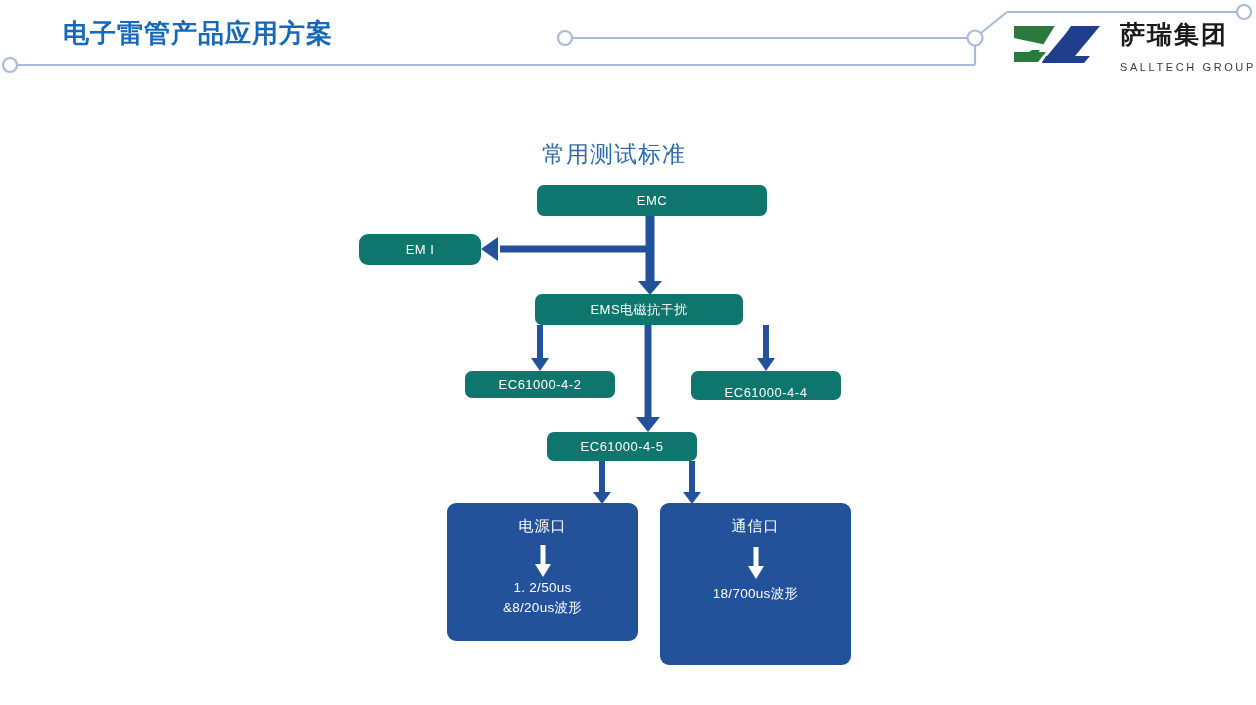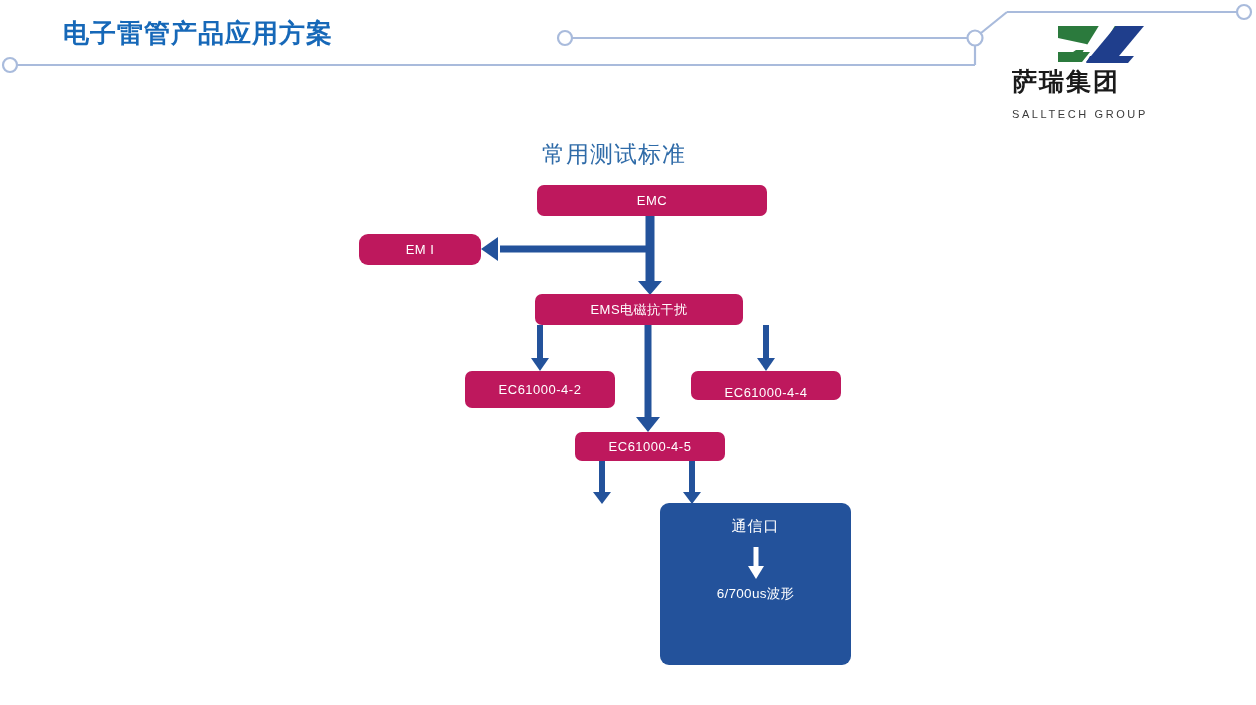--- a/index.html
+++ b/index.html
@@ -34,23 +34,22 @@
     color: #1668B8;
     letter-spacing: 1px;
     white-space: nowrap;
   }
 
   
   #logo-block {
     position: absolute;
     left: 1012px; top: 22px;
     display: flex;
-    align-items: flex-end;
-    gap: 3px;
-    flex-direction: column;
+    align-items: flex-start;
+    gap: 16px;
   }
   #logo-mark {
     width: 92px; height: 44px;
     display: block;
   }
   #logo-text-stack {
     display: flex;
     flex-direction: column;
     justify-content: center;
     line-height: 1;
@@ -94,42 +93,42 @@
     pointer-events: none;
   }
   #flow-arrows {
     position: absolute;
     left: 0; top: 0;
     width: 1256px; height: 705px;
   }
 
   .node {
     position: absolute;
-    background: #be185d;
+    background: #0f766e;
     border-radius: 7px;
     color: #ffffff;
     display: flex;
     align-items: center;
     justify-content: center;
     text-align: center;
     box-sizing: border-box;
     pointer-events: auto;
   }
   .node-label {
     font-size: 13px;
     letter-spacing: 0.5px;
     white-space: nowrap;
   }
 
   #node-emc  { left: 537px; top: 185px; width: 230px; height: 31px; }
   #node-emi  { left: 359px; top: 234px; width: 122px; height: 31px; border-radius: 9px; text-align: center; }
   #node-ems  { left: 535px; top: 294px; width: 208px; height: 31px; }
-  #node-4-2  { left: 465px; top: 371px; width: 150px; height: 37px; }
+  #node-4-2  { left: 465px; top: 371px; width: 150px; height: 27px; }
   #node-4-4  { left: 691px; top: 371px; width: 150px; height: 29px; align-items: flex-end; }
-  #node-4-5  { left: 575px; top: 432px; width: 150px; height: 29px; }
+  #node-4-5  { left: 547px; top: 432px; width: 150px; height: 29px; }
 
   .node-big {
     position: absolute;
     background: #23529B;
     border-radius: 9px;
     color: #ffffff;
     display: flex;
     flex-direction: column;
     align-items: center;
     box-sizing: border-box;
@@ -253,27 +252,40 @@
   </div>
 
   <div id="node-4-4" class="node">
     <span class="node-label">EC61000-4-4</span>
   </div>
 
   <div id="node-4-5" class="node">
     <span class="node-label">EC61000-4-5</span>
   </div>
 
+  <div id="node-power" class="node-big">
+    <div class="big-head">电源口</div>
+    <div class="big-arrow-wrap">
+      <svg width="22" height="34" viewBox="0 0 22 34" aria-hidden="true">
+        <line x1="11" y1="1" x2="11" y2="22" stroke="#ffffff" stroke-width="5"></line>
+        <polygon points="3,20 19,20 11,33" fill="#ffffff"></polygon>
+      </svg>
+    </div>
+    <div class="big-body">
+      <div>1. 2/50us</div>
+      <div>&amp;8/20us波形</div>
+    </div>
+  </div>
 
   <div id="node-comm" class="node-big">
     <div class="big-head">通信口</div>
     <div class="big-arrow-wrap">
       <svg width="22" height="34" viewBox="0 0 22 34" aria-hidden="true">
         <line x1="11" y1="1" x2="11" y2="22" stroke="#ffffff" stroke-width="5"></line>
         <polygon points="3,20 19,20 11,33" fill="#ffffff"></polygon>
       </svg>
     </div>
     <div class="big-body">
-      <div>6/700us波形</div>
+      <div>18/700us波形</div>
     </div>
   </div>
 
 </div>
 
 </body></html>

